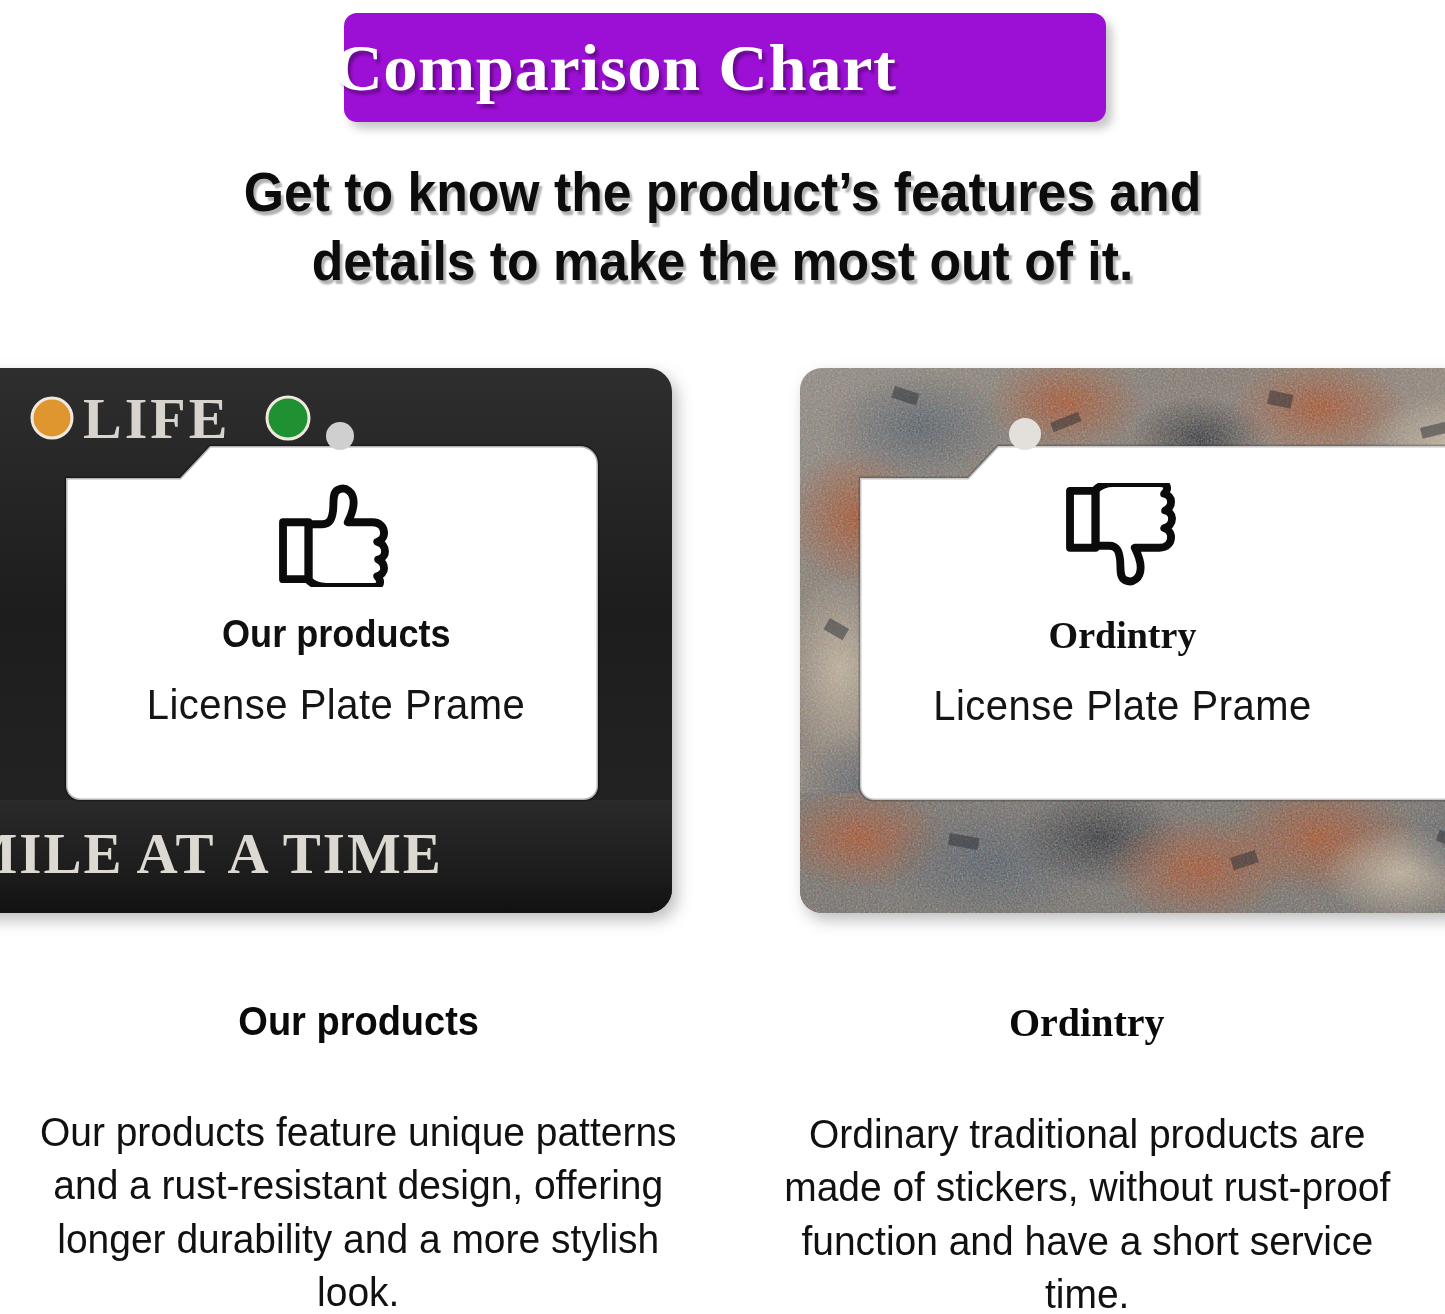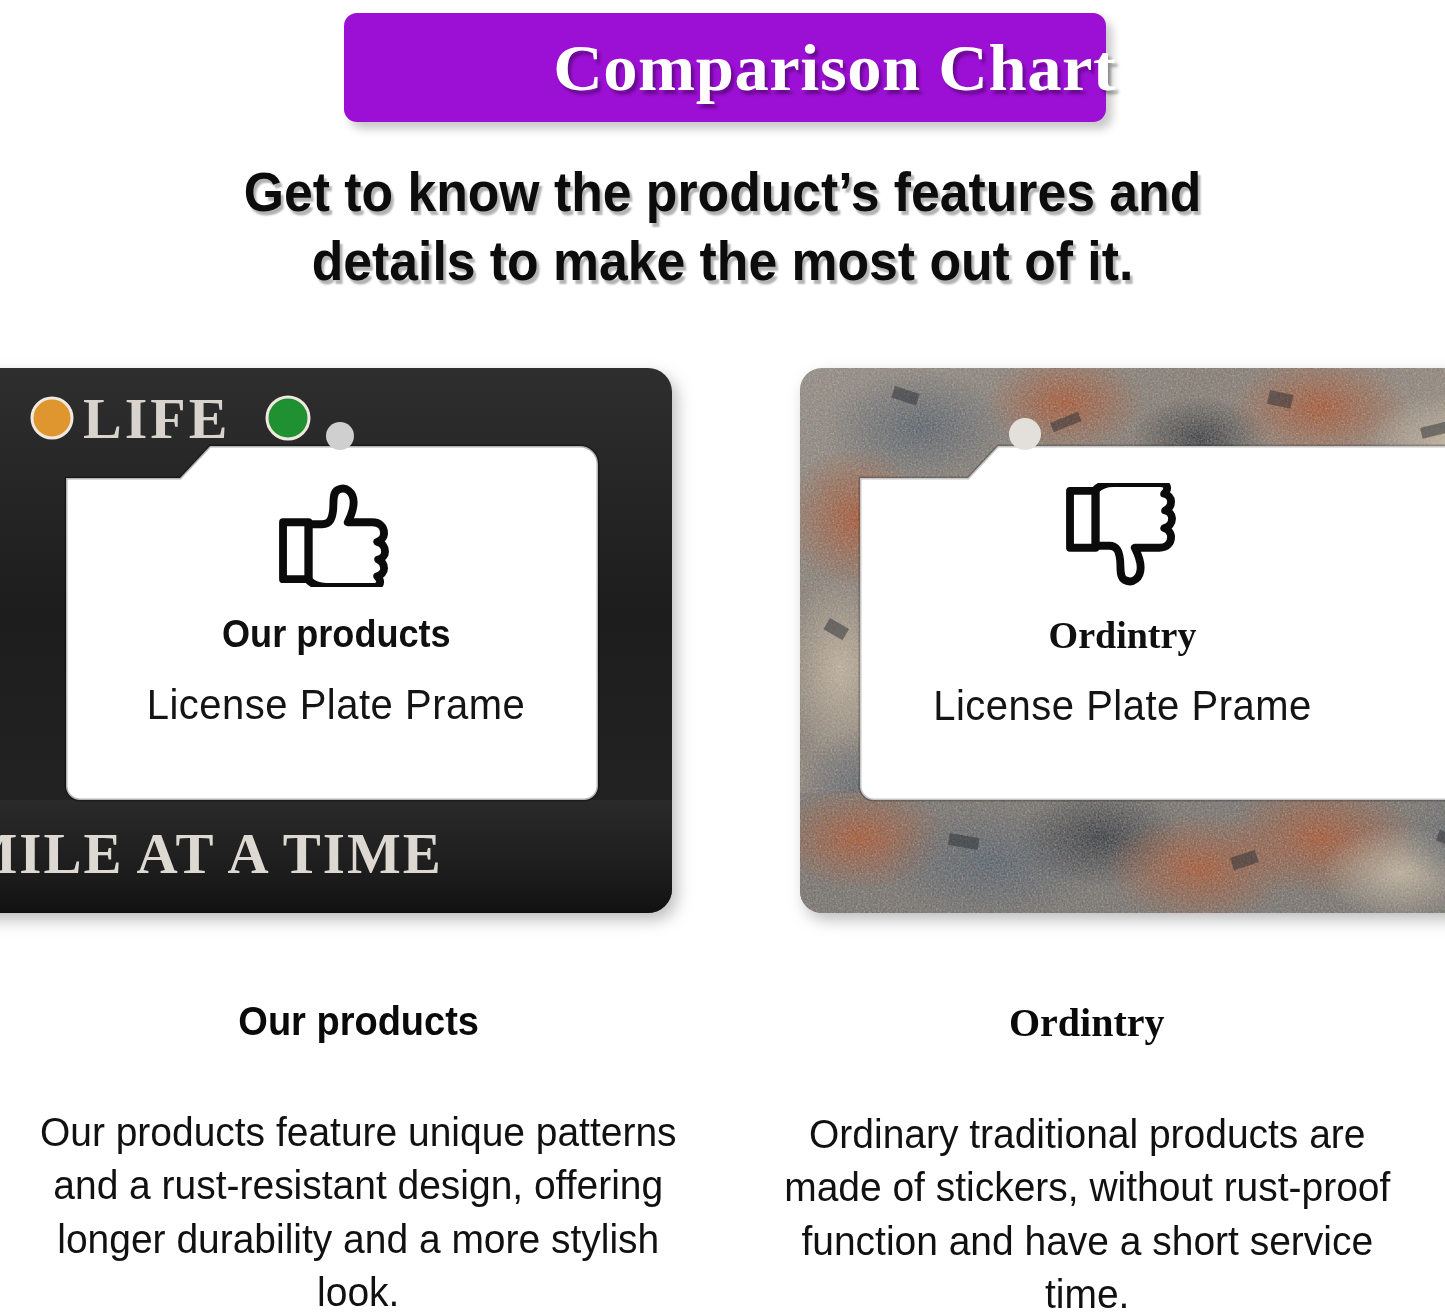--- a/index.html
+++ b/index.html
@@ -21,21 +21,21 @@
     position: absolute;
     left: 344px;
     top: 13px;
     width: 762px;
     height: 109px;
     background: #9c0fd4;
     border-radius: 13px;
     box-shadow: 6px 7px 10px rgba(0,0,0,0.22);
     display: flex;
     align-items: center;
-    justify-content: flex-end;
+    justify-content: flex-start;
   }
   .title-text {
     font-family: "Liberation Serif", serif;
     font-weight: bold;
     font-size: 66px;
     color: #ffffff;
     letter-spacing: 0.5px;
     text-shadow: 3px 4px 3px rgba(0,0,0,0.33);
     white-space: nowrap;
     transform: scaleX(1.04);

